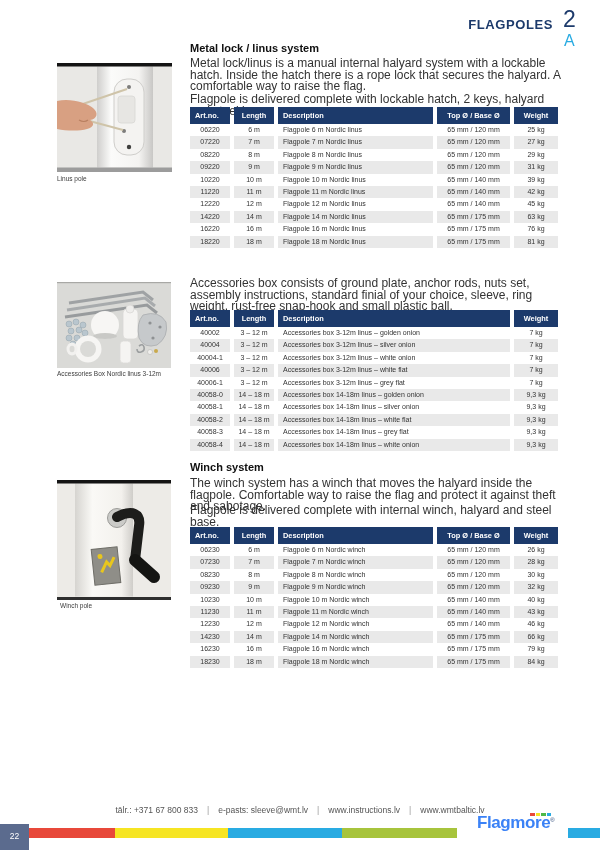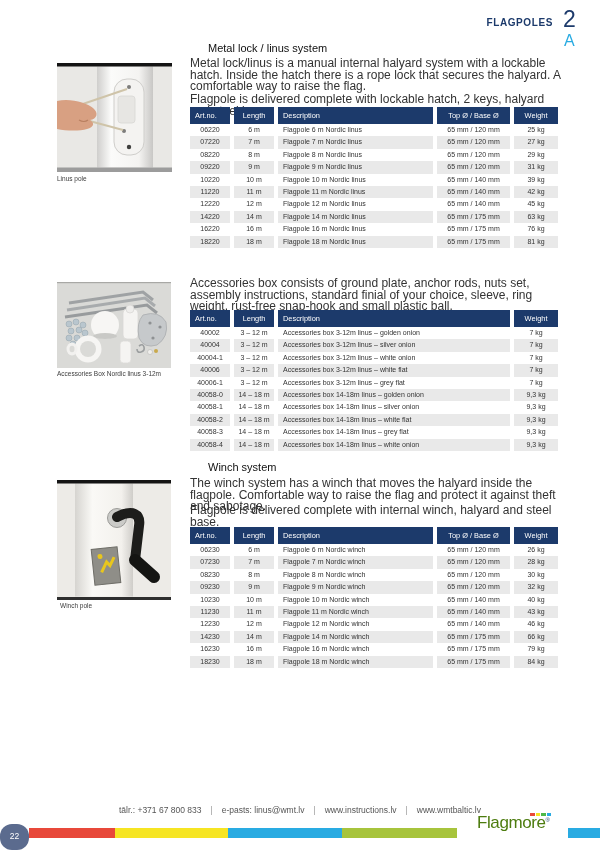--- a/index.html
+++ b/index.html
@@ -1,59 +1,59 @@
 <!DOCTYPE html>
 <html><head>
 <meta charset="utf-8">
 <style>
   html,body{margin:0;padding:0;background:#fff;}
   .page{position:relative;width:600px;height:850px;background:#fff;overflow:hidden;
         font-family:"Liberation Sans", sans-serif;}
 
   
-  .hdr-label{position:absolute;top:17px;right:47px;font-size:10px;letter-spacing:.6px;
+  .hdr-label{position:absolute;top:17px;right:47px;font-size:13px;letter-spacing:.6px;
              color:#1c3a6b;font-weight:bold;}
   .hdr-num{position:absolute;top:6px;left:563px;font-size:23px;color:#1c3a6b;}
   .hdr-letter{position:absolute;top:32px;left:564px;font-size:16px;color:#29abe2;}
 
   
-  .sec-title{position:absolute;left:208px;font-size:11px;font-weight:normal;color:#101010;}
+  .sec-title{position:absolute;left:190px;font-size:11px;font-weight:bold;color:#101010;}
   .sec-par{position:absolute;left:190px;width:376px;font-size:12px;line-height:11.5px;color:#333;}
 
   
   .ptable{position:absolute;left:190px;width:368px;}
   .trow{display:flex;gap:4px;margin-bottom:0;}
   .tcell{box-sizing:border-box;text-align:center;overflow:hidden;white-space:nowrap;}
-  .thead .tcell{background:#1c3a6b;color:#fff;font-weight:normal;font-size:7.4px;
+  .thead .tcell{background:#1c3a6b;color:#fff;font-weight:bold;font-size:7.4px;
                 height:17px;line-height:17px;}
   .tbody .tcell{font-size:7px;color:#333;height:12.4px;line-height:12.4px;background:#fff;}
   .trow.gray .tcell{background:#e9e9e9;}
   .al{text-align:left;padding-left:5px;}
   .w5-0{width:40px}.w5-1{width:40px}.w5-2{width:155px}.w5-3{width:73px}.w5-4{width:44px}
   .w4-0{width:40px}.w4-1{width:40px}.w4-2{width:232px}.w4-3{width:44px}
 
   
   .fig{position:absolute;}
   .fig svg{display:block;}
   .fig-cap{position:absolute;font-size:6.5px;color:#3c3c3c;}
 
   
   .contact{position:absolute;top:805px;left:0;width:600px;text-align:center;
            font-size:8.5px;color:#555;}
   .contact .sep{color:#9a9a9a;margin:0 9px;}
   .pgbox{position:absolute;left:0;top:824px;width:29px;height:26px;background:#5b6b8e;
-         color:#fff;font-size:8.5px;text-align:center;line-height:24px;border-radius:12px;}
+         color:#fff;font-size:8.5px;text-align:center;line-height:24px;}
   .bar{position:absolute;top:828px;height:9.5px;}
   .bar-red{left:29px;width:86px;background:#e8483a;}
   .bar-yellow{left:115px;width:113px;background:#f6e523;}
   .bar-cyan{left:228px;width:114px;background:#29abe2;}
   .bar-green{left:342px;width:115px;background:#a7c43c;}
   .bar-right{left:568px;width:32px;background:#29abe2;}
   .logo{position:absolute;left:477px;top:813px;width:100px;height:26px;}
-  .logo-text{font-size:17px;font-weight:normal;color:#4d7c0f;letter-spacing:-.4px;}
+  .logo-text{font-size:17px;font-weight:bold;color:#3b82f6;letter-spacing:-.4px;}
   .logo-mark{font-size:6px;color:#1c3a6b;vertical-align:super;}
   .dashes{position:absolute;left:53px;top:0;display:flex;gap:1px;}
   .dash{width:4.5px;height:2.6px;}
   .dash-r{background:#e8483a}.dash-y{background:#f6e523}
   .dash-g{background:#4db848}.dash-b{background:#29abe2}
 </style>
 </head>
 <body>
 
 <div class="page">
@@ -384,21 +384,21 @@
       <div class="trow tbody gray">
         <div class="tcell w5-0">18230</div>
         <div class="tcell w5-1">18 m</div>
         <div class="tcell w5-2 al">Flagpole 18 m Nordic winch</div>
         <div class="tcell w5-3">65 mm / 175 mm</div>
         <div class="tcell w5-4">84 kg</div>
       </div>
     </div>
 
   <div class="contact">
-    <span>tālr.: +371 67 800 833</span><span class="sep">|</span><span>e-pasts: linus@wmt.lv</span><span class="sep">|</span><span>www.instructions.lv</span><span class="sep">|</span><span>www.wmtbaltic.lv</span>
+    <span>tālr.: +371 67 800 833</span><span class="sep">|</span><span>e-pasts: sleeve@wmt.lv</span><span class="sep">|</span><span>www.instructions.lv</span><span class="sep">|</span><span>www.wmtbaltic.lv</span>
   </div>
 
   <div class="pgbox">22</div>
   <div class="bar bar-red"></div>
   <div class="bar bar-yellow"></div>
   <div class="bar bar-cyan"></div>
   <div class="bar bar-green"></div>
   <div class="bar bar-right"></div>
 
   <div class="logo">

